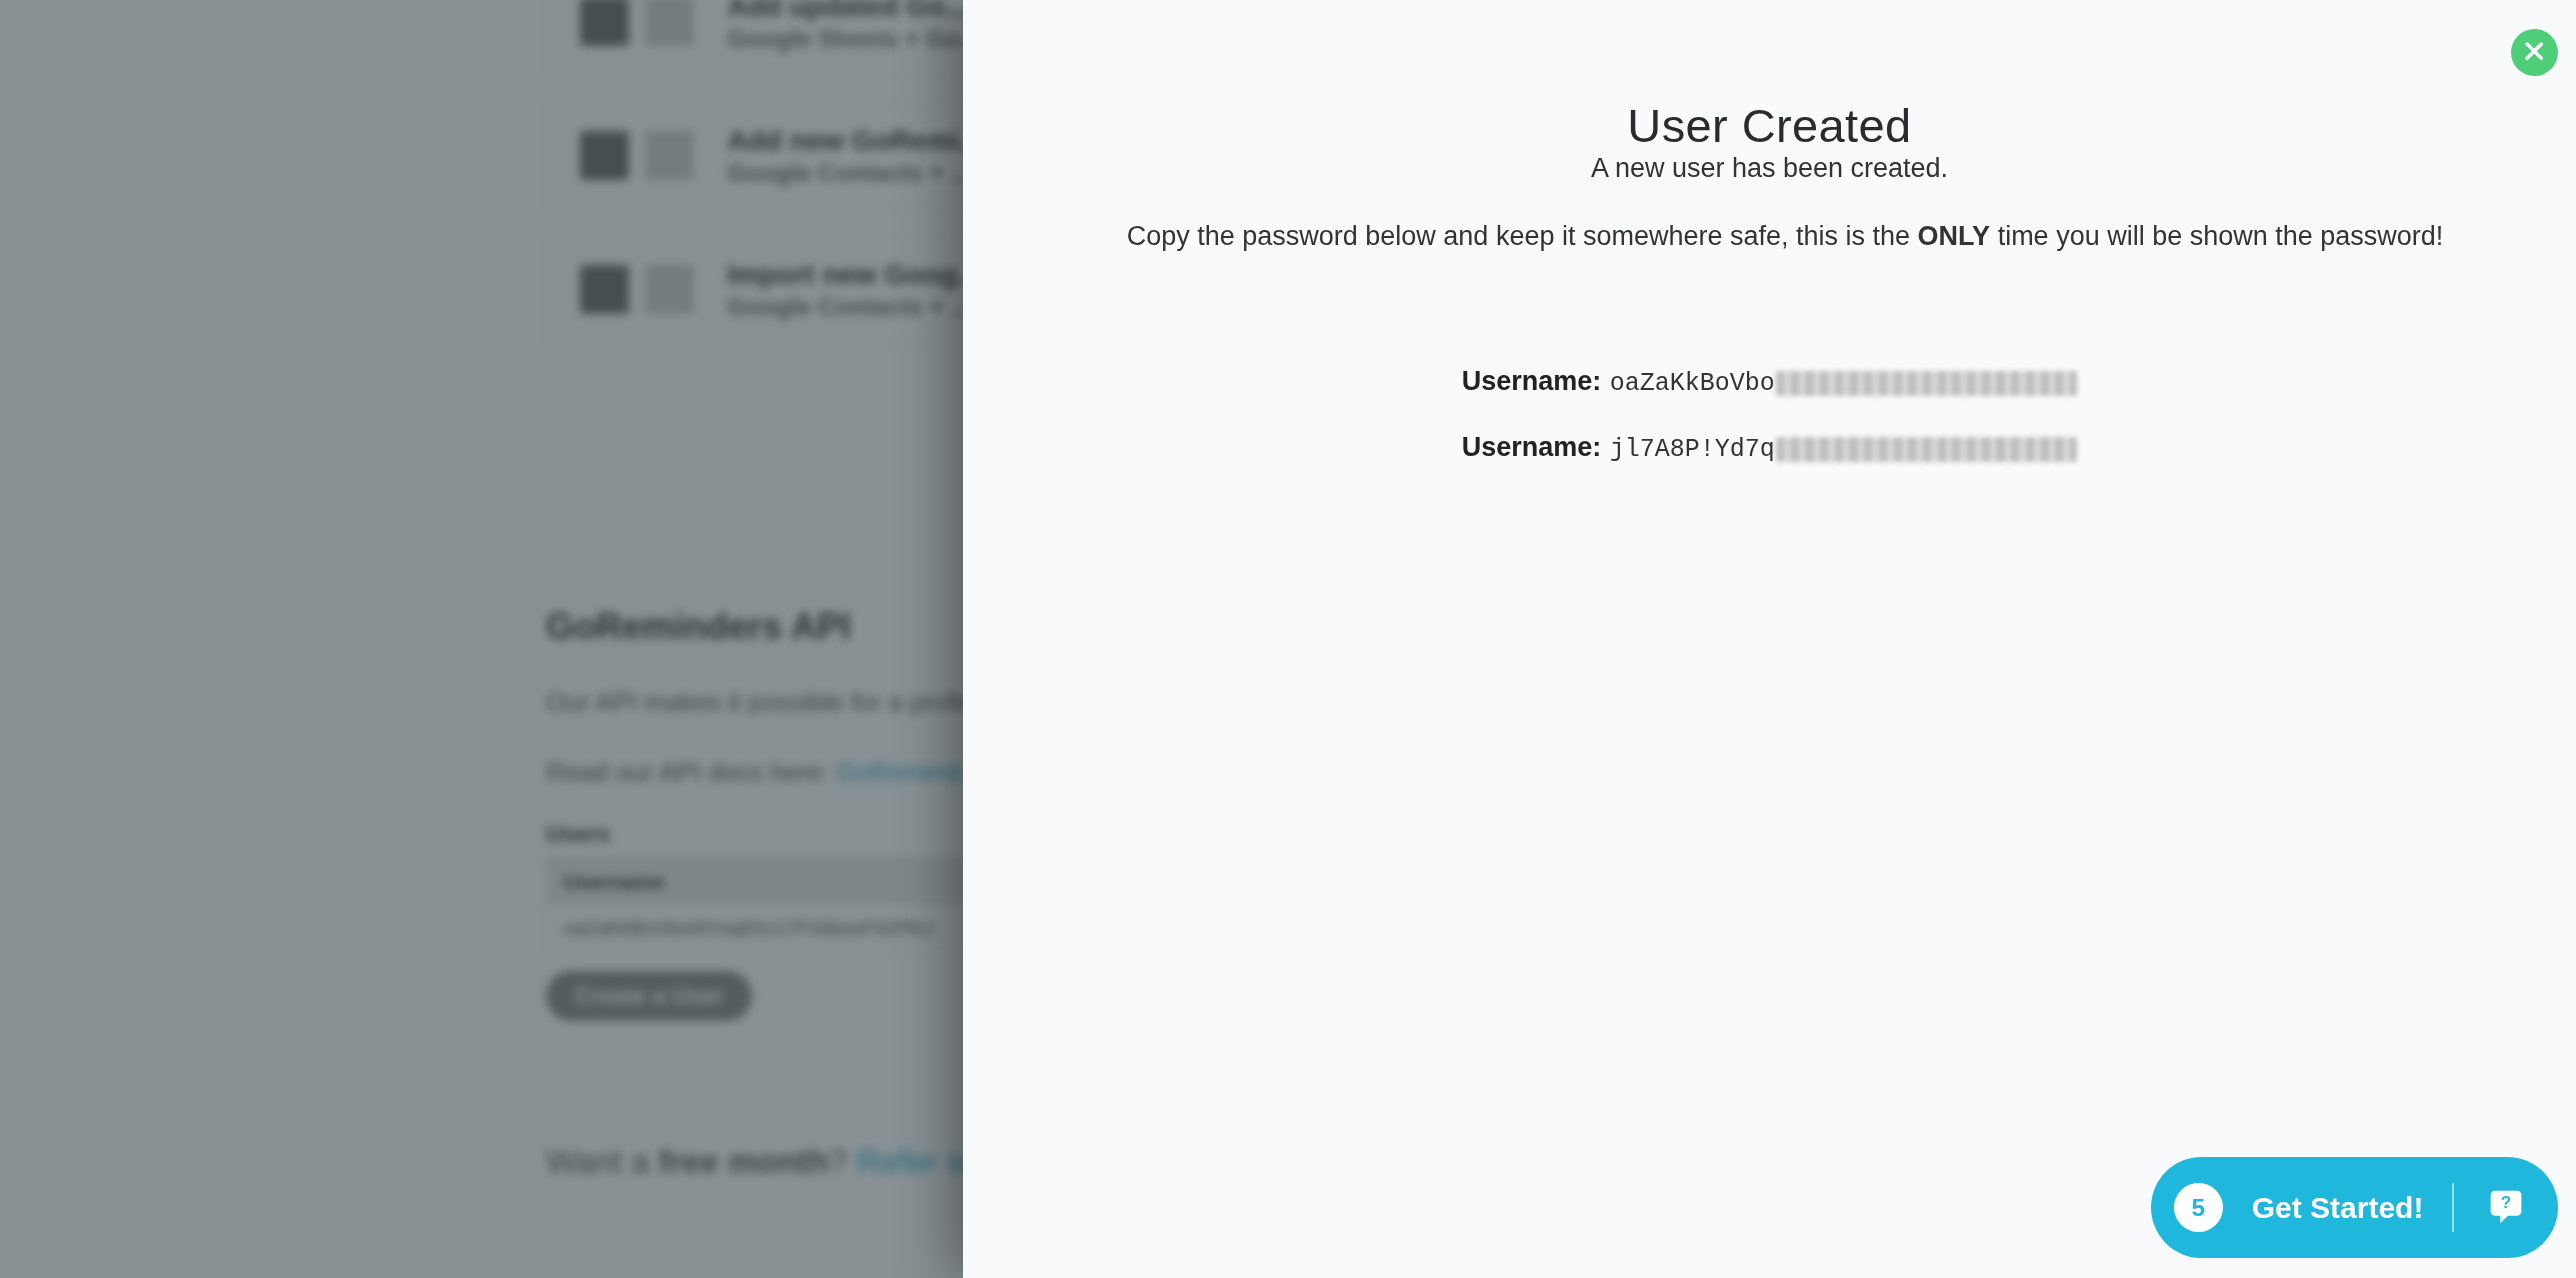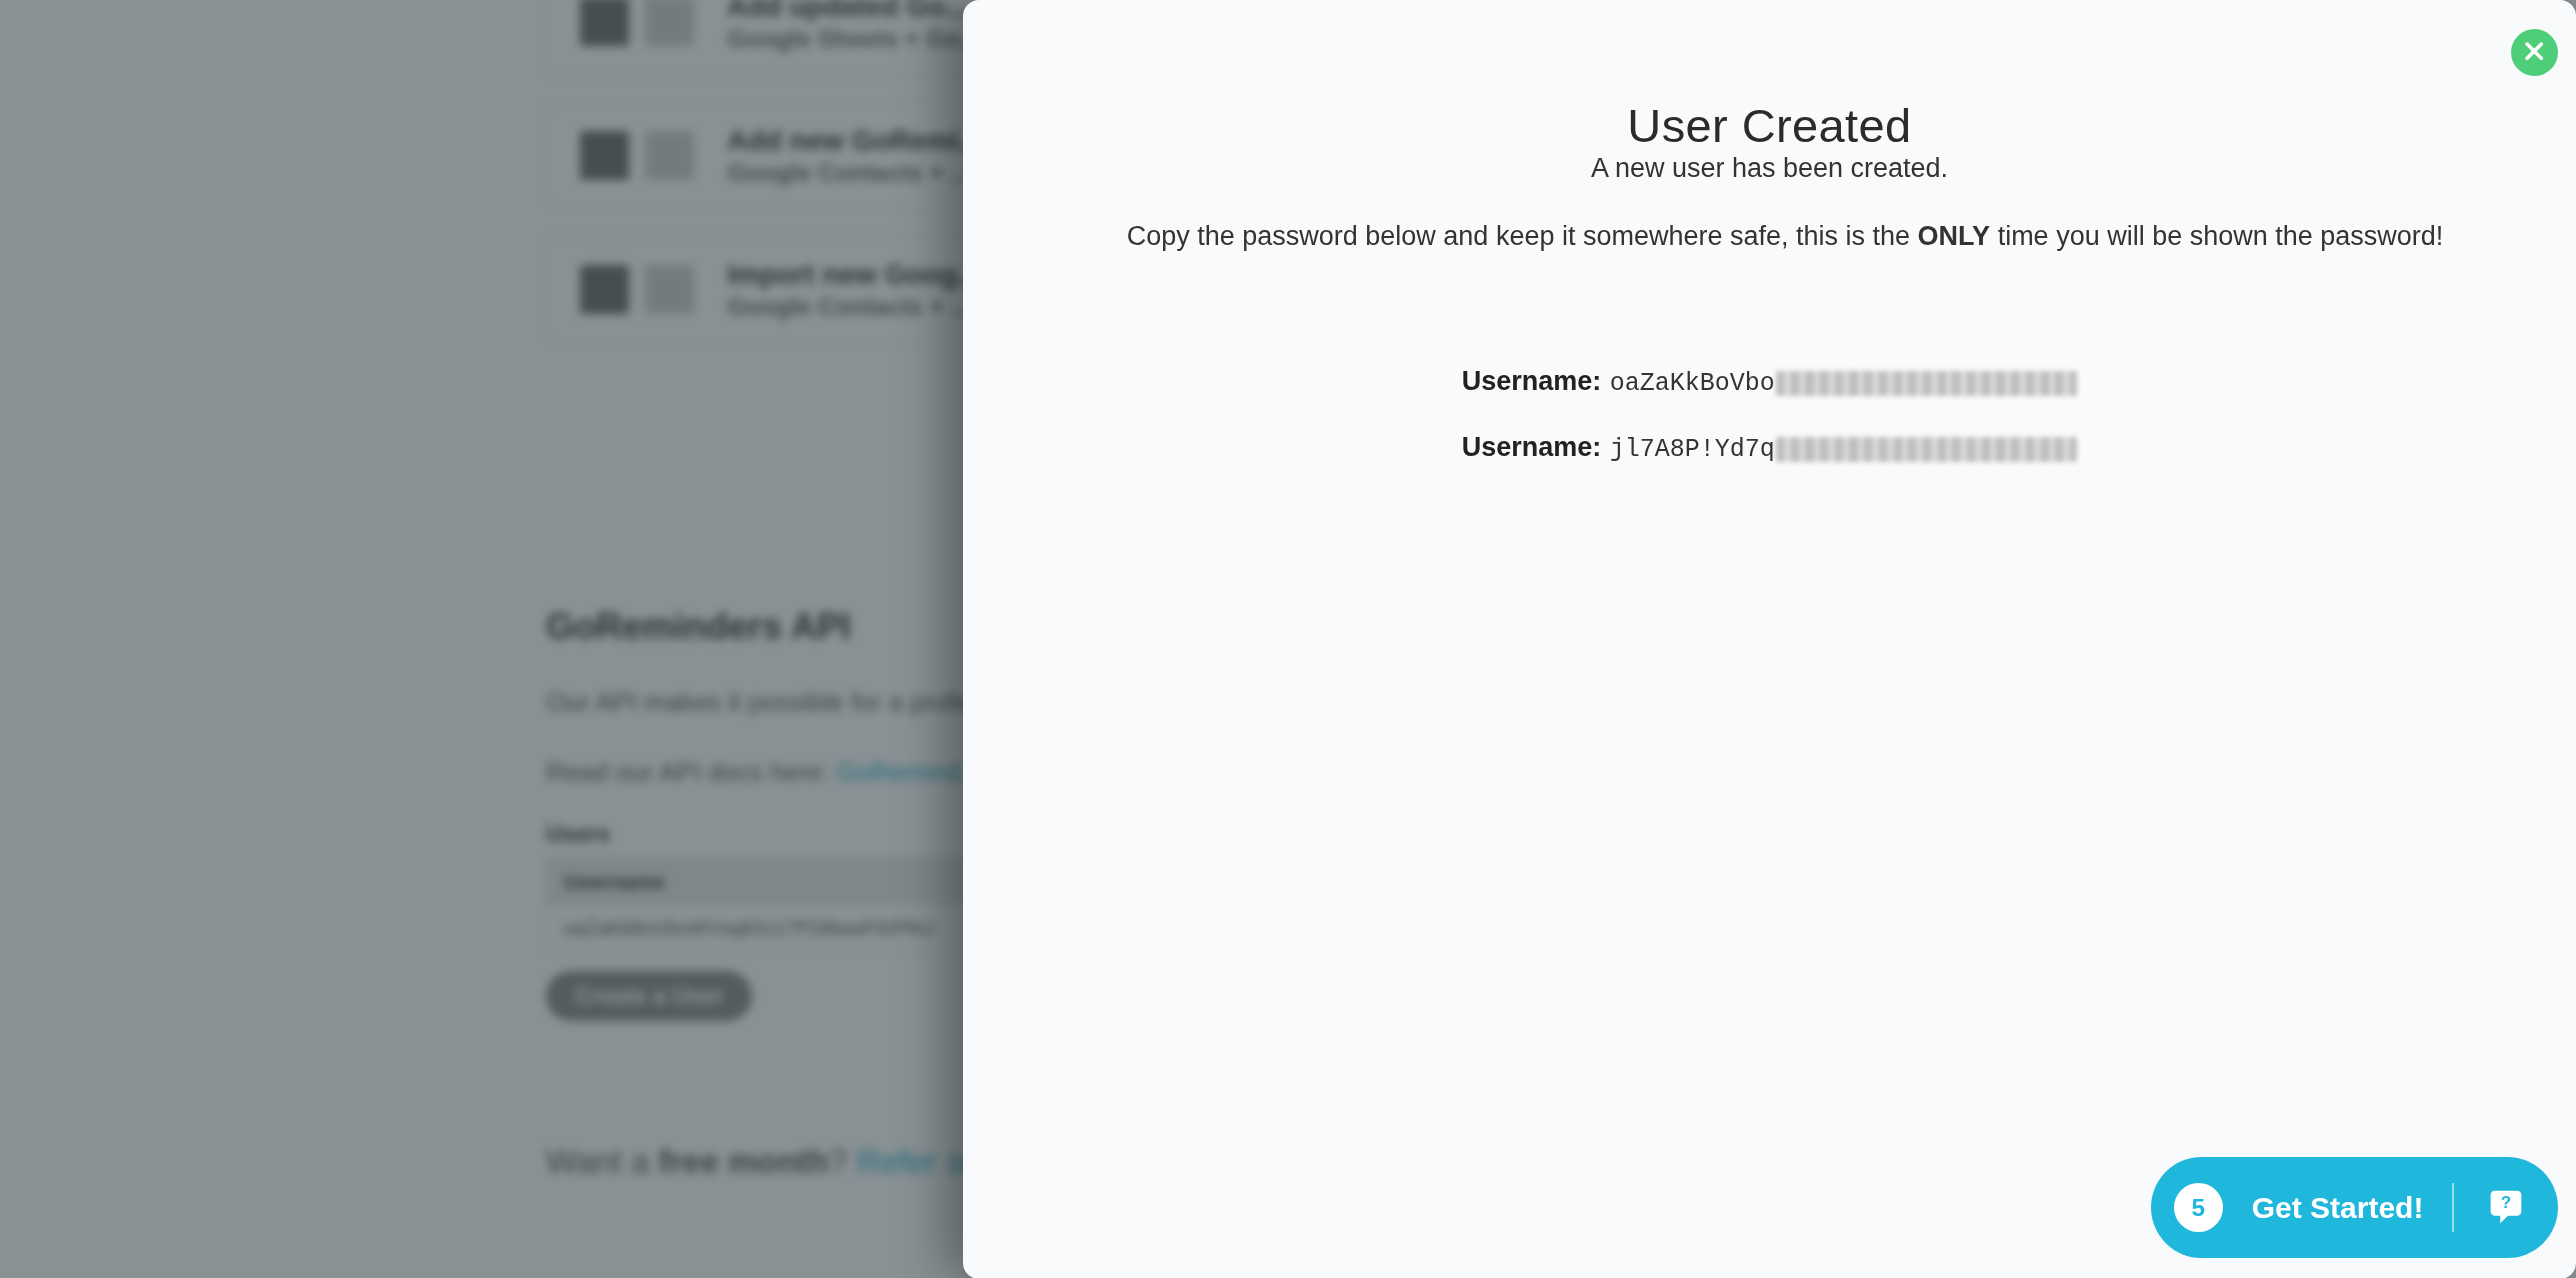--- a/index.html
+++ b/index.html
@@ -93,21 +93,20 @@
 
     
     .panel {
       position: absolute;
       top: 0; right: 0;
       height: 100%;
       width: 1613px;
       background: #f9fafb;
       box-shadow: -16.3px 0 49px rgba(0,0,0,0.35);
       padding-top: 98px;
-      border-radius: 16px;
     }
     .panel-inner {
       text-align: center;
       color: #333;
     }
     .panel-title {
       font-size: 47px;
       font-weight: 400;
       letter-spacing: 0.4px;
       color: #2b2b2b;

